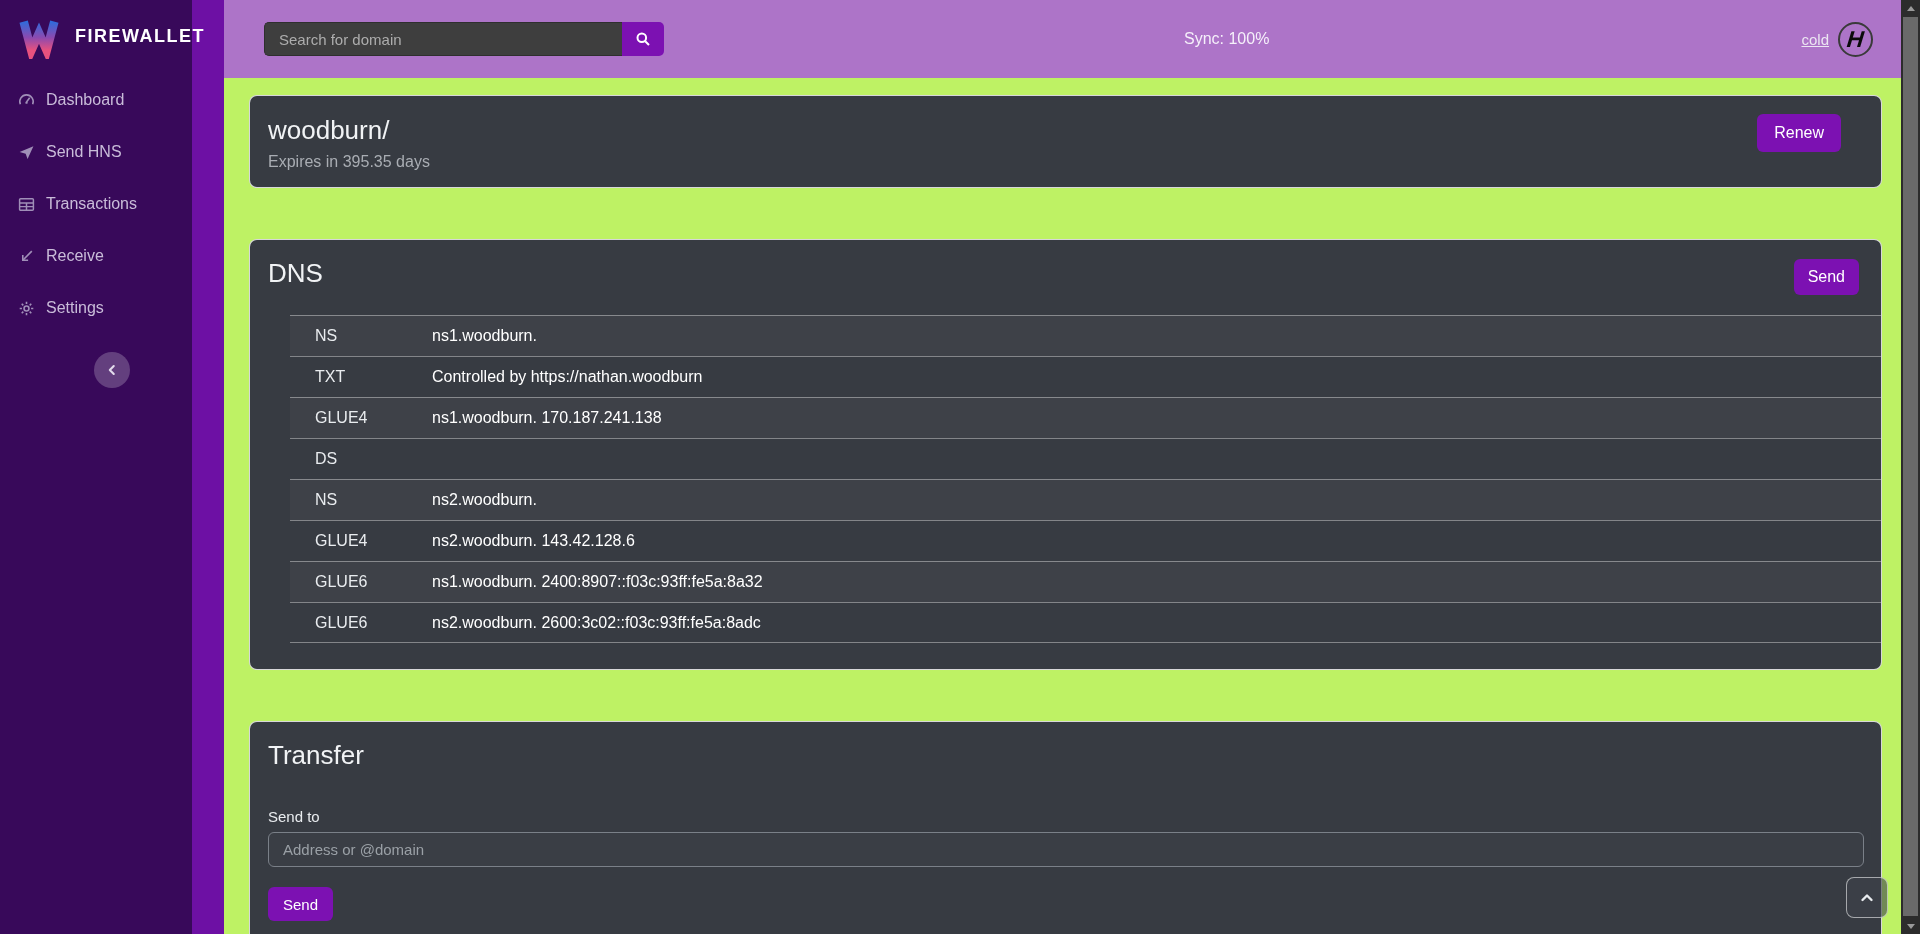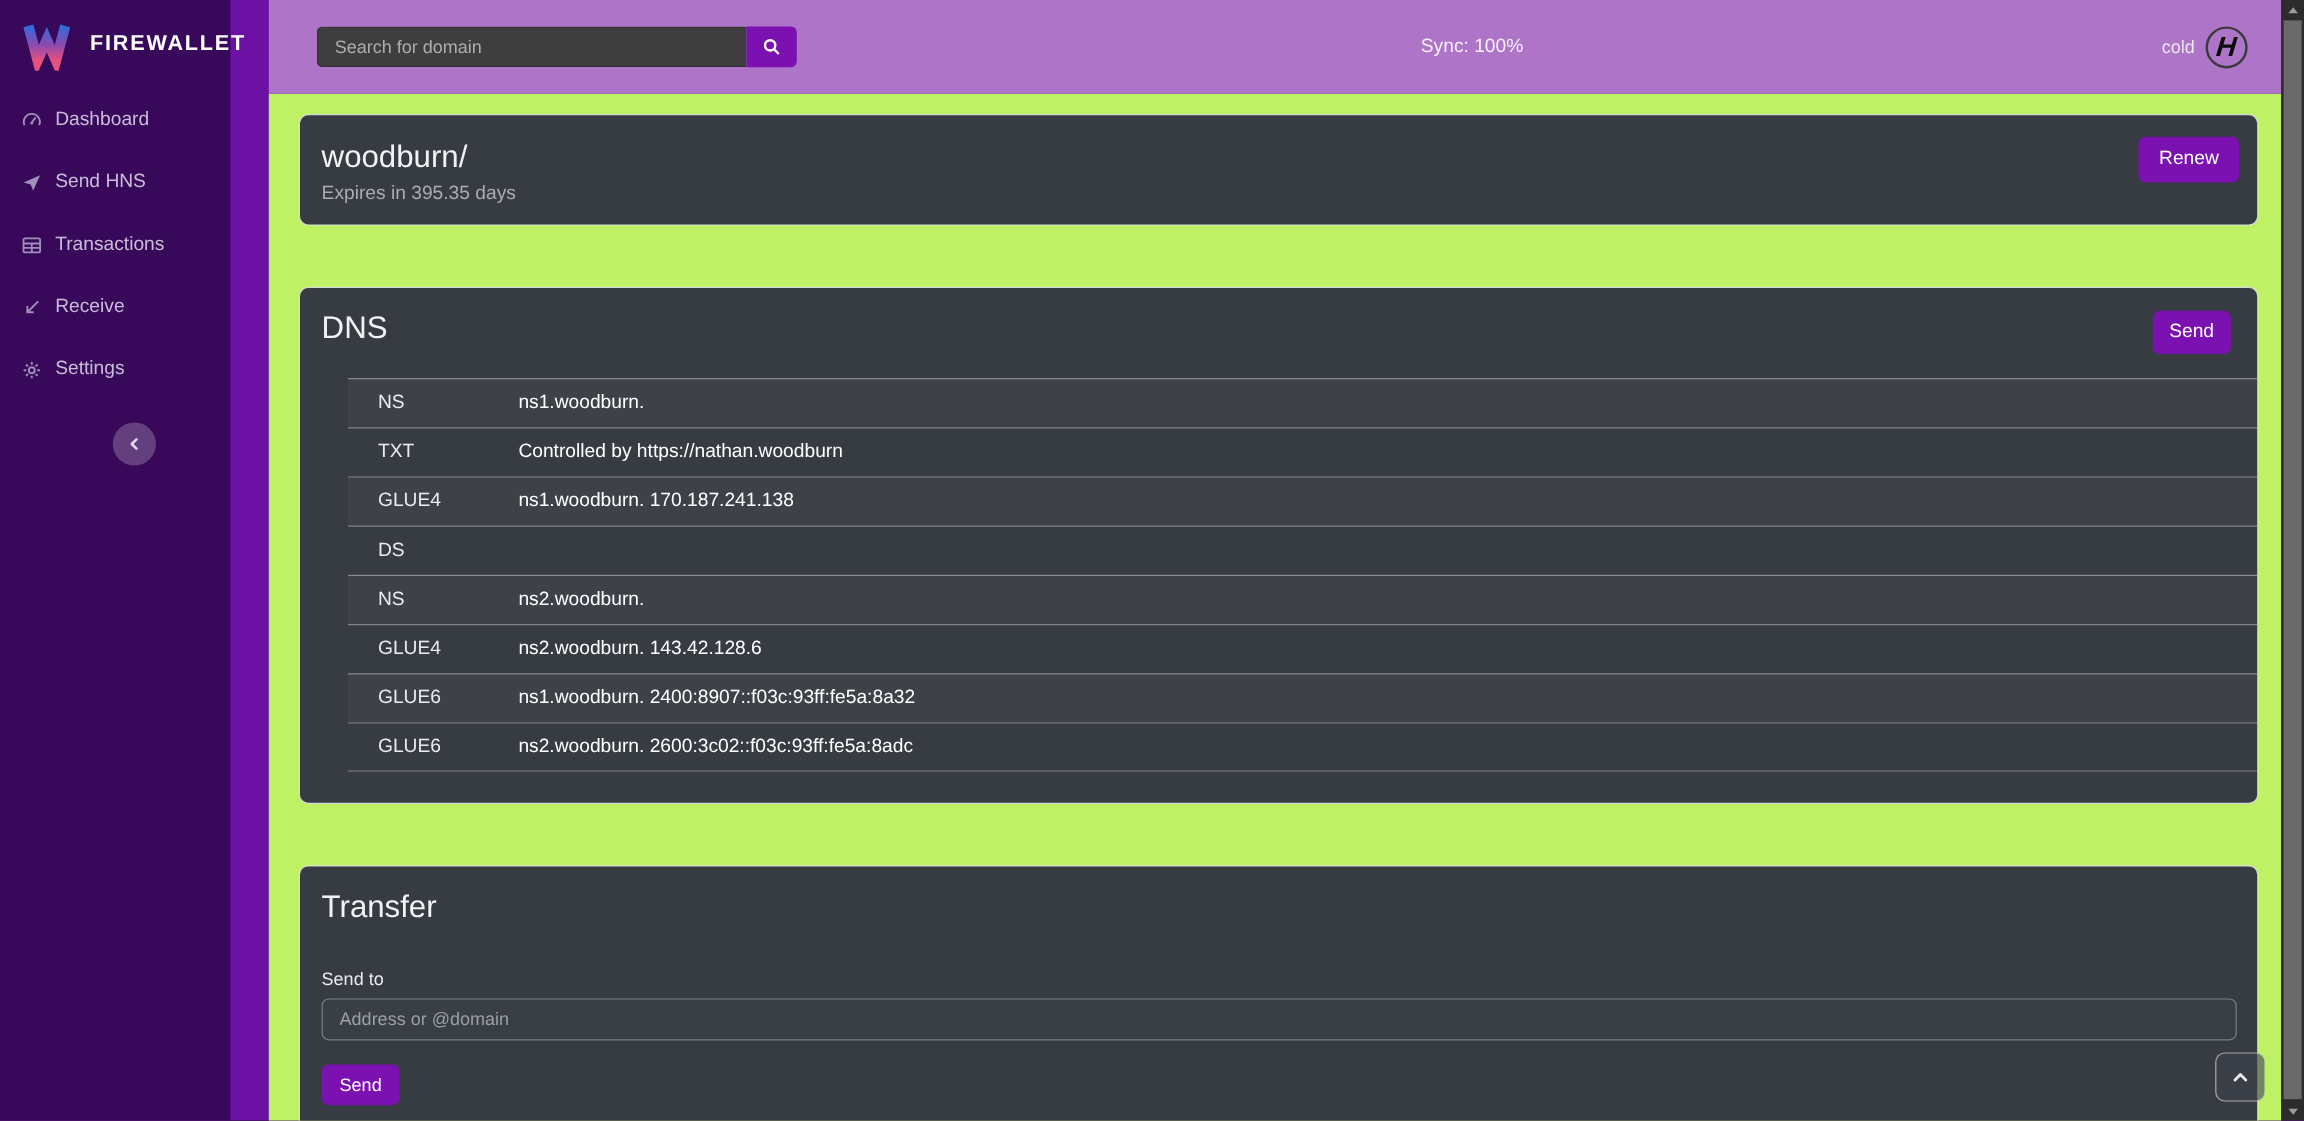--- a/index.html
+++ b/index.html
@@ -20,34 +20,34 @@
   
   .topbar { position:absolute; left:224px; top:0; width:1677px; height:78px; background:#ad74c8; z-index:4; }
   .search-group { position:absolute; left:40px; top:22px; width:400px; height:34px; display:flex; }
   .search-input { flex:1; background:#3e3e3e; border:1px solid #2f2f2f; border-right:none; border-radius:5px 0 0 5px;
     color:#e9ecef; font-size:15px; padding:0 14px; outline:none; font-family:inherit; }
   .search-input::placeholder { color:#adadad; }
   .search-btn { width:42px; background:#7c11b2; border:none; border-radius:0 5px 5px 0; color:#ffffff;
     display:flex; align-items:center; justify-content:center; cursor:pointer; }
   .sync-text { position:absolute; left:960px; top:0; height:78px; display:flex; align-items:center; color:#f5f0fa; font-size:16px; }
   .wallet-chip { position:absolute; right:28px; top:0; height:78px; display:flex; align-items:center; gap:9px; cursor:pointer; }
-  .wallet-name { color:#ece6f2; font-size:15px; }
+  .wallet-name { color:#ece6f2; font-size:15px;text-decoration:underline; }
   .hs-circle { width:35px; height:35px; border-radius:50%; border:2px solid #3a3a3a; display:flex; align-items:center; justify-content:center; }
   .hs-h { font-style:italic; font-weight:bold; color:#0b0b0b; font-size:23px; transform:skewX(-6deg); line-height:1; }
 
   
   .main { position:absolute; left:224px; top:78px; width:1677px; height:900px; background:#bef264; overflow:hidden; }
   .card { position:absolute; left:25px; width:1633px; background:#373b42; border:1px solid rgba(255,255,255,0.8);
     border-radius:8px; color:#f8f9fa; }
   .card-title { font-size:26px; color:#f1f3f5; font-weight:400; }
 
   .domain-card { top:17px; height:93px; padding:19px 18px; }
   .domain-expiry { margin-top:7px; font-size:16px; color:#a9adb3; }
   .btn { background:#7c11b2; color:#ffffff; border:none; border-radius:6px; font-size:16px; cursor:pointer; font-family:inherit; }
-  .renew-btn { position:absolute; top:18px; right:15px; height:38px; padding:0 17px; }
+  .renew-btn { position:absolute; top:18px; right:40px; height:38px; padding:0 17px; }
 
   .dns-card { top:161px; height:431px; padding:18px 0 0 0; }
   .dns-card .card-title { margin-left:18px; }
   .edit-btn { position:absolute; top:19px; right:22px; height:36px; padding:0 14px; }
   .dns-table { margin-top:26px;padding-left:40px; }
   .dns-row { height:41px; display:flex; align-items:center; border-top:1px solid rgba(255,255,255,0.38); font-size:16px; }
   .dns-row:last-child { border-bottom:1px solid rgba(255,255,255,0.38); }
   .dns-row:nth-child(odd) { background:rgba(255,255,255,0.035); }
   .dns-type { width:142px; padding-left:25px; color:#e9ecef; flex:0 0 auto; }
   .dns-value { color:#ffffff; }

